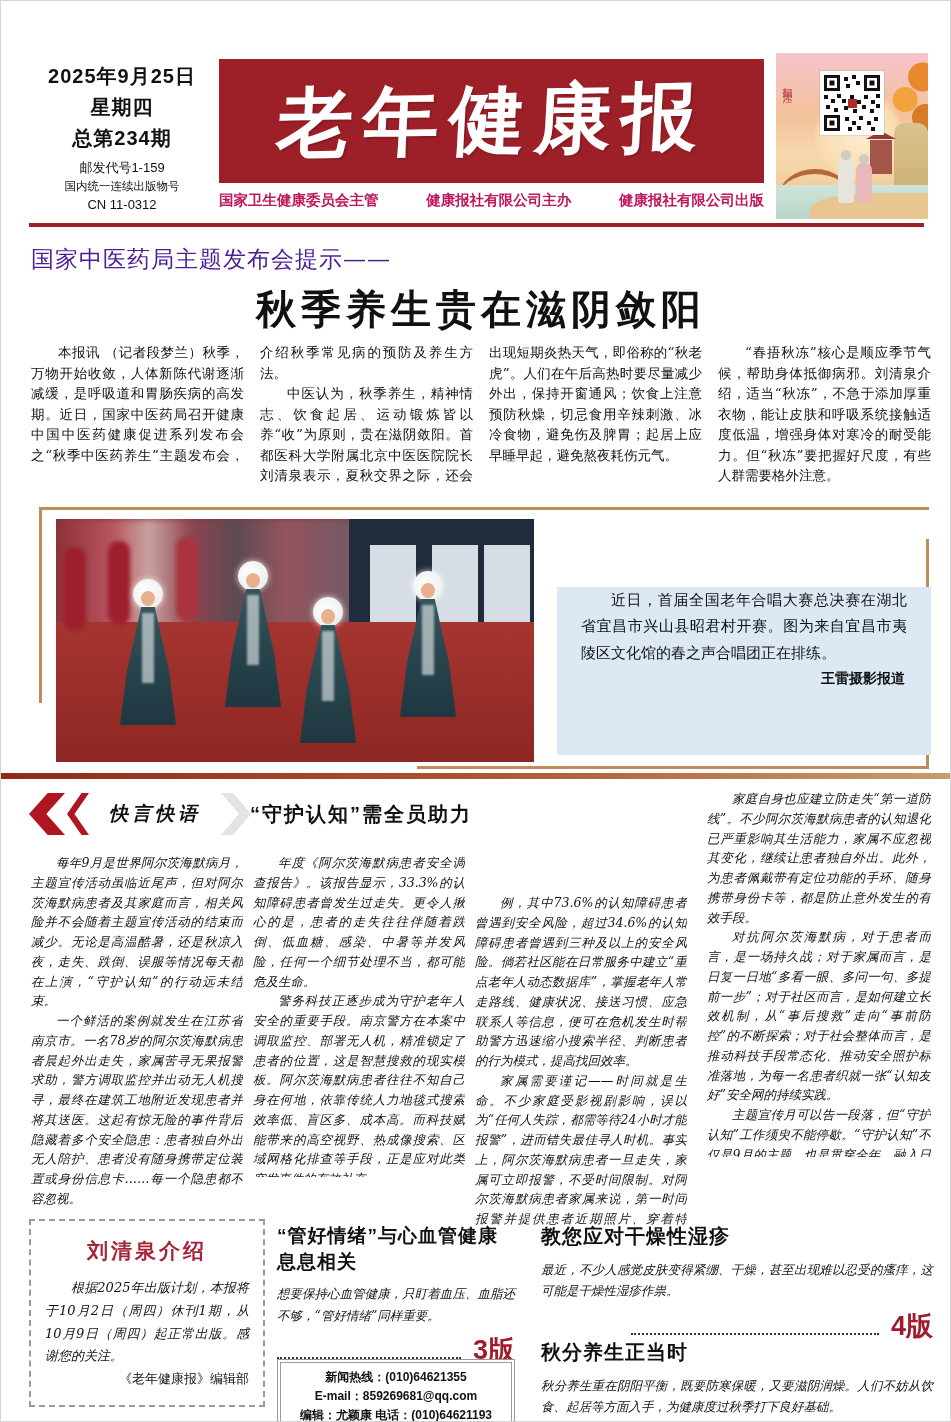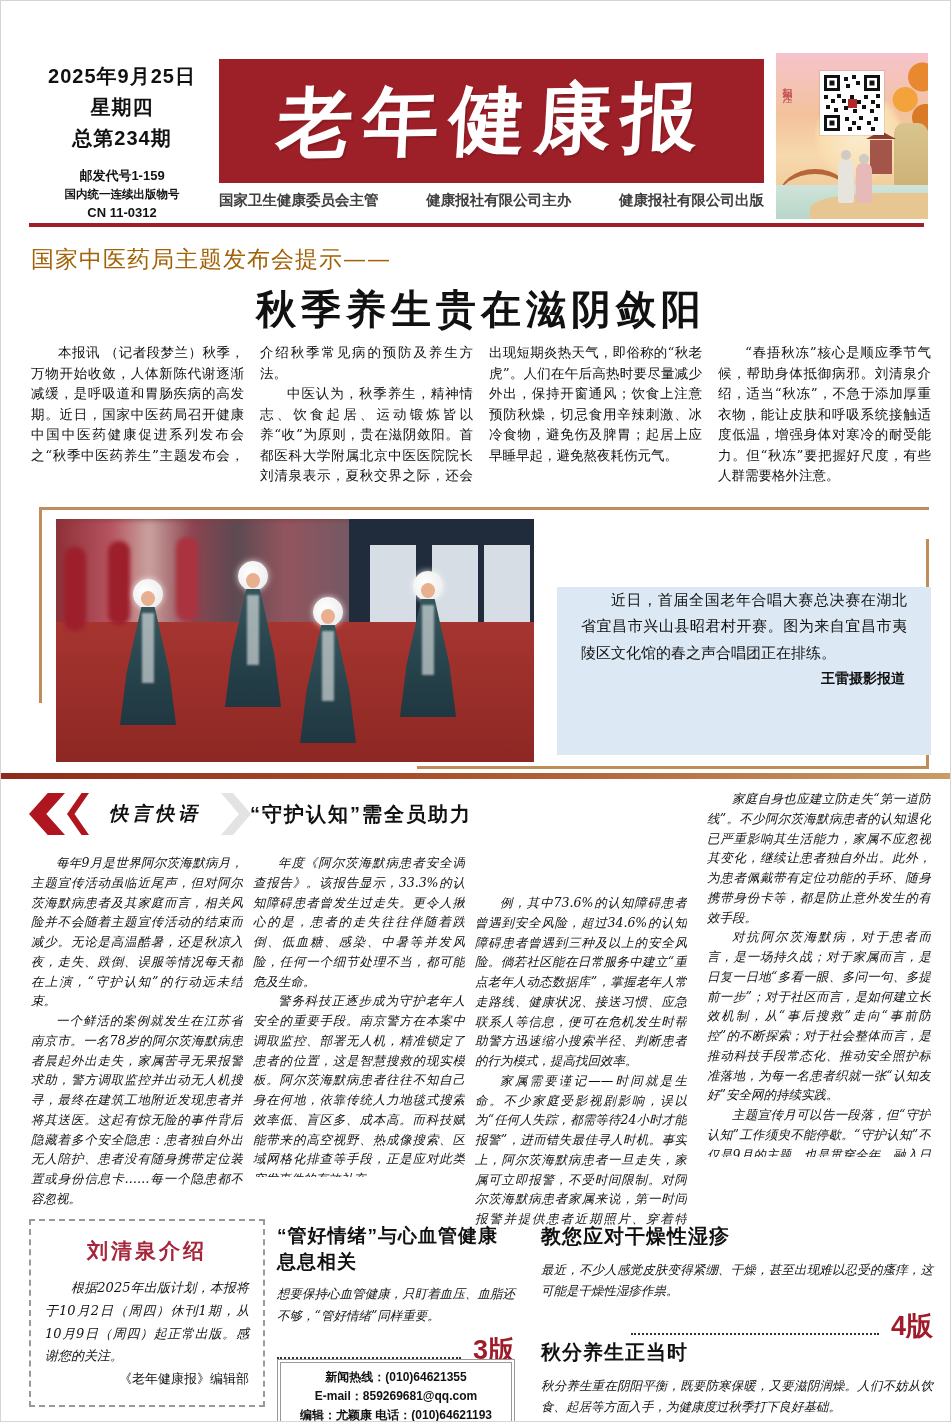--- a/index.html
+++ b/index.html
@@ -7,34 +7,34 @@
   .page {
     position:relative; width:951px; height:1422px; margin:0 auto;
     background:#ffffff; border:1px solid #d5d5d5; overflow:hidden;
     font-family:"DejaVu Serif", serif; color:#111;
   }
   .abs { position:absolute; }
 
   
   .date-block { left:34px; top:60px; width:174px; text-align:center; font-family:"Liberation Sans", sans-serif; }
   .date-line { font-size:20px; font-weight:700; line-height:1.55; letter-spacing:1px; }
-  .postal { margin-top:12px; font-size:13px; font-weight:700; line-height:1.5; }
+  .postal { margin-top:4px; font-size:13px; font-weight:400; line-height:1.5; }
   .postal .small { font-size:11.5px; }
   .masthead {
     left:218px; top:58px; width:545px; height:124px; background:#9d1f27;
     display:flex; align-items:center; justify-content:center;
   }
   .masthead-title {
     color:#fff; font-size:76px; font-weight:900; letter-spacing:10px;
     font-family:"DejaVu Serif", serif; transform:skewX(-4deg) rotate(-1deg);
     white-space:nowrap; text-shadow:2px 2px 0 rgba(0,0,0,.12);
   }
   .publisher-row {
     left:218px; top:190px; width:545px; display:flex; justify-content:space-between;
-    color:#404040; font-weight:700; font-size:14.5px; font-family:"Liberation Sans", sans-serif;
+    color:#be185d; font-weight:700; font-size:14.5px; font-family:"Liberation Sans", sans-serif;
   }
   .qr-art { left:775px; top:52px; width:152px; height:166px; overflow:hidden;
     background:linear-gradient(180deg,#f6c3cc 0%,#f3c29b 38%,#f7d9ae 62%,#ecc089 100%); }
   .qr-sun { position:absolute; left:38px; top:38px; width:90px; height:90px; border-radius:50%;
     background:radial-gradient(circle,#fbeccf 0%,#f9ddb0 60%,rgba(249,221,176,0) 72%); }
   .qr-leaves { position:absolute; right:-12px; top:6px; width:58px; height:90px;
     background:radial-gradient(circle at 70% 20%,#e8892f 0 14px,transparent 15px),
                radial-gradient(circle at 40% 45%,#f2a33c 0 12px,transparent 13px),
                radial-gradient(circle at 75% 65%,#d97a26 0 13px,transparent 14px); }
   .qr-cliff { position:absolute; right:0; top:70px; width:34px; height:96px; border-radius:10px 10px 0 0;
@@ -48,21 +48,21 @@
   .qr-ground { position:absolute; left:34px; bottom:0; width:118px; height:26px; background:#e8c691; border-radius:60% 0 0 0; }
   .qr-person { position:absolute; bottom:16px; width:16px; height:44px; border-radius:7px 7px 3px 3px; }
   .qr-p1 { left:62px; background:#e7e3dd; }
   .qr-p2 { left:80px; background:#e8b9b9; height:40px; }
   .qr-person:before { content:""; position:absolute; top:-9px; left:3px; width:10px; height:10px; border-radius:50%; background:#cfcac2; }
   .qr-code { position:absolute; left:44px; top:18px; width:64px; height:64px; background:#fff; padding:4px; box-shadow:0 0 0 1px rgba(0,0,0,.08); }
   .qr-vtext { position:absolute; left:4px; top:26px; writing-mode:vertical-rl; font-size:10px; color:#c14a52; letter-spacing:2px; font-family:"Liberation Sans", sans-serif; }
   .header-rule { left:28px; top:222px; width:895px; height:4px; background:#9d1f27; }
 
   
-  .kicker { left:30px; top:243px; font-size:23px; letter-spacing:1px; color:#a16207; }
+  .kicker { left:30px; top:243px; font-size:23px; letter-spacing:1px; color:#4c1d95; }
   .lead-headline { left:30px; top:281px; width:900px; text-align:center;
     font-family:"Liberation Sans", sans-serif; font-size:40px; font-weight:900; letter-spacing:5px; }
   .lead-cols { left:30px; top:341px; width:900px; height:162px; overflow:hidden;
     column-count:4; column-gap:16px; font-size:13.5px; line-height:1.52; text-align:justify; }
   .lead-cols p { text-indent:2em; }
 
   
   .frame { background:#c08d5a; }
   .photo { left:55px; top:518px; width:478px; height:243px; overflow:hidden; background:#7e3a3a; }
   .ph-crowd { position:absolute; left:0; top:0; width:310px; height:110px;

